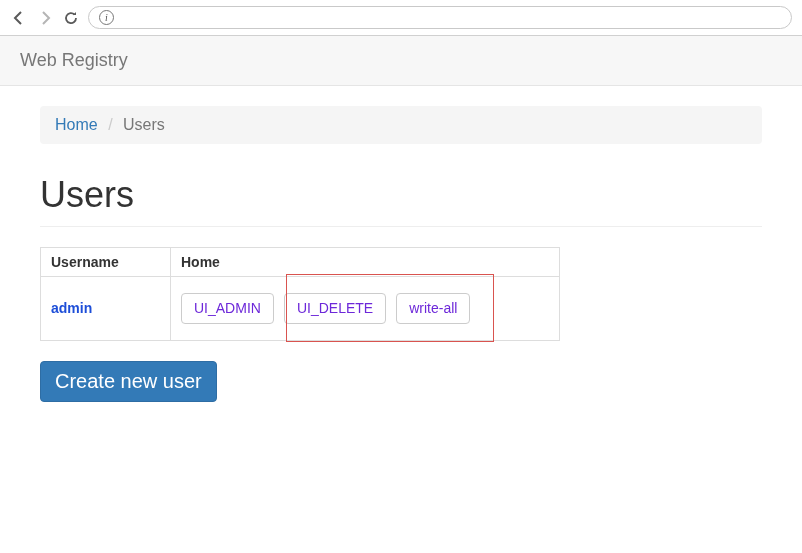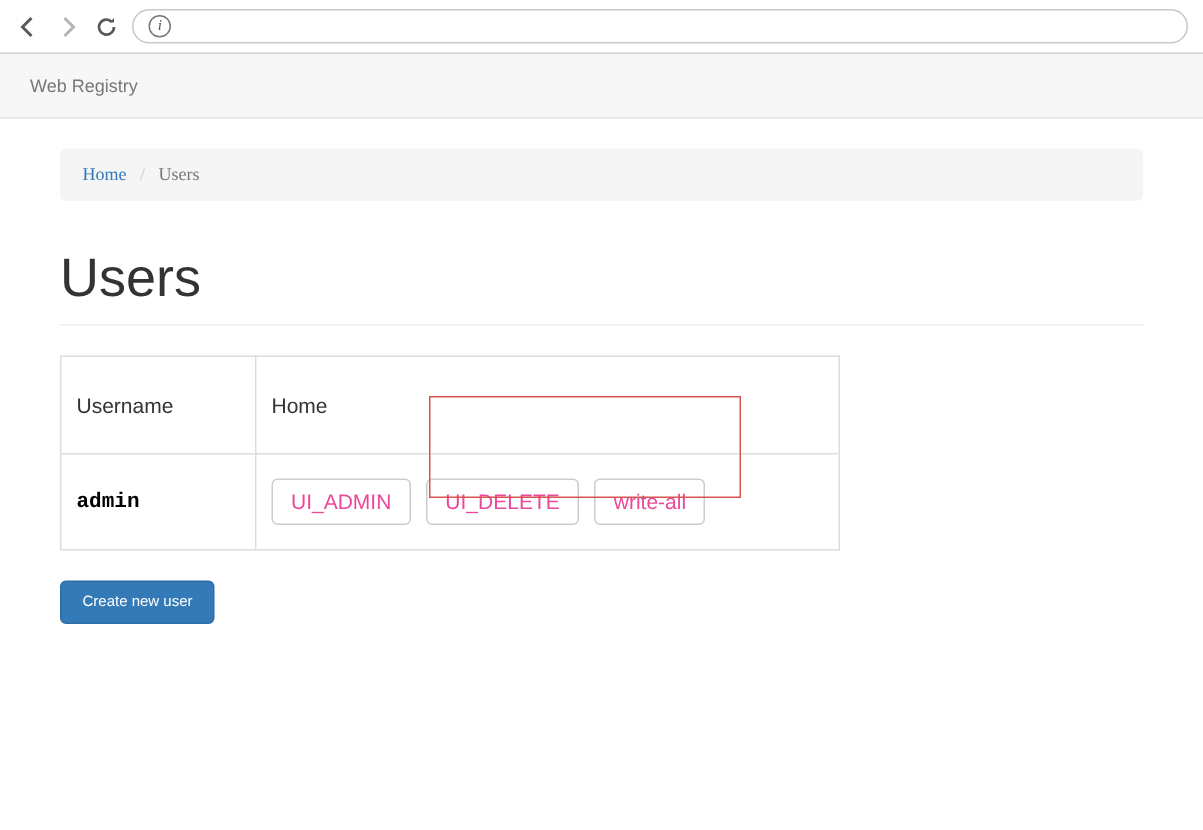--- a/index.html
+++ b/index.html
@@ -48,38 +48,37 @@
     font-family: Georgia, serif;
     font-style: italic;
     color: #555;
   }
 
   
   .app-header {
     background: #f7f7f7;
     border-bottom: 1px solid #e5e5e5;
     padding: 14px 20px;
-    font-size: 12px;
+    font-size: 18px;
     color: #777;
   }
 
   
   .container {
     padding: 0 40px;
   }
 
   
   .breadcrumb {
     background: #f5f5f5;
     border-radius: 4px;
     padding: 10px 15px;
     margin-top: 20px;
-    font-size: 12px;
+    font-size: 16px;
     color: #777;
-    font-family: Liberation Serif, serif;
   }
   .breadcrumb a { color: #337ab7; text-decoration: none; }
   .breadcrumb .sep { margin: 0 6px; color: #ccc; }
 
   
   .page-title {
     font-size: 36px;
     font-weight: 500;
     color: #333;
     margin-top: 30px;
@@ -93,59 +92,59 @@
     border-collapse: collapse;
     margin-top: 20px;
     border: 1px solid #ddd;
   }
   .user-table th, .user-table td {
     border: 1px solid #ddd;
     text-align: left;
     vertical-align: middle;
   }
   .user-table th {
-    padding: 24px 10px;
-    font-weight: 400;
+    padding: 6px 10px;
+    font-weight: 700;
     color: #333;
     font-size: 14px;
   }
   .user-table td {
     padding: 16px 10px;
   }
   .user-table th.col-user, .user-table td.col-user { width: 130px; }
-  .user-link { color: #000000; font-weight: 700; text-decoration: none; cursor: pointer; font-family: Liberation Mono, monospace; }
+  .user-link { color: #1d4ed8; font-weight: 700; text-decoration: none; cursor: pointer; }
 
   .role-pills { display: flex; gap: 10px; }
   .role-pill {
     display: inline-block;
     border: 1px solid #ccc;
     border-radius: 4px;
     background: #fff;
-    color: #ec4899;
+    color: #6d28d9;
     padding: 6px 12px;
     font-size: 14px;
     line-height: 1.2;
   }
 
   
   .annotation {
     position: absolute;
     border: 1px solid #d9534f;
     pointer-events: none;
   }
 
   
   .btn-primary {
     display: inline-block;
     margin-top: 20px;
     background: #337ab7;
     border: 1px solid #2e6da4;
     color: #fff;
     padding: 8px 14px;
-    font-size: 10px;
+    font-size: 20px;
     border-radius: 4px;
     cursor: pointer;
   }
 
   .table-wrap { position: relative; }
 </style>
 </head>
 <body>
 
 <div class="browser-bar">

